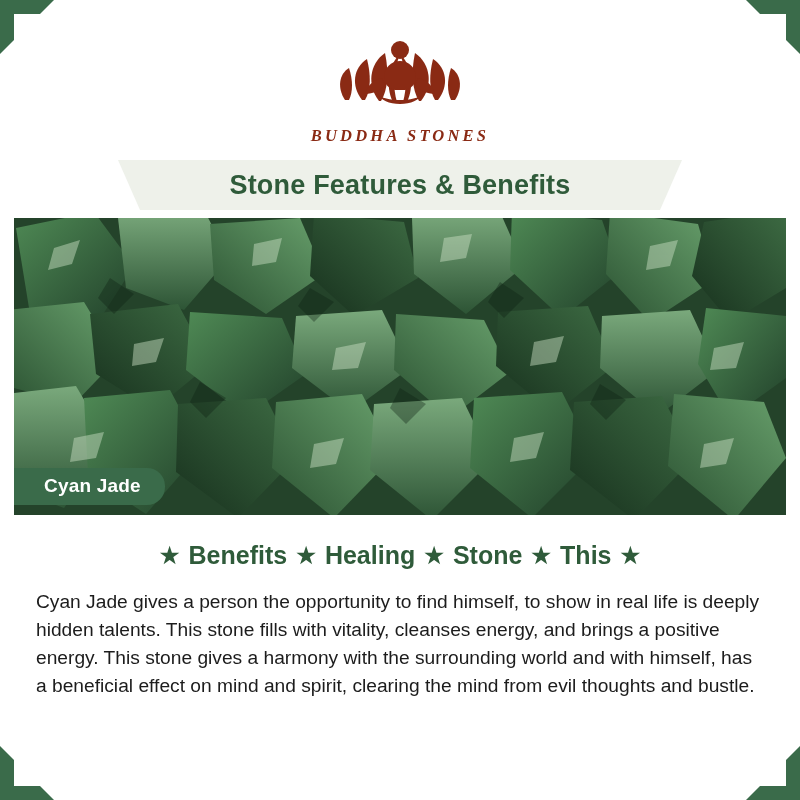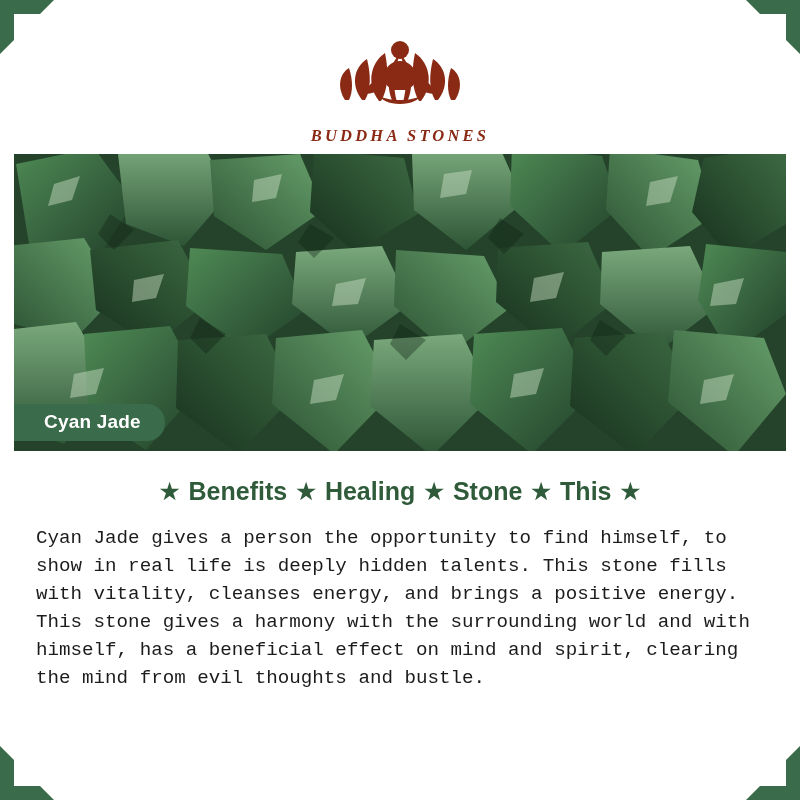--- a/index.html
+++ b/index.html
@@ -159,21 +159,20 @@
   }
   .benefit-item { white-space: nowrap; }
 
   
   .body-copy {
     margin: 18px 22px 0 22px;
     font-size: 19.2px;
     line-height: 1.46;
     color: #1c1c1c;
     text-align: left;
-    font-family: Liberation Mono, monospace;
   }
 </style>
 </head>
 <body>
 
 <div class="page">
 
   <div class="corner corner-tl"></div>
   <div class="corner corner-tr"></div>
   <div class="corner corner-bl"></div>
@@ -203,20 +202,24 @@
             <path d="M67 50 C58 52 52 58 50 66 C58 66 66 62 70 57 Z"></path>
             <path d="M103 50 C112 52 118 58 120 66 C112 66 104 62 100 57 Z"></path>
 
             <path d="M62 66 C70 74 100 74 108 66 C104 72 96 76 85 76 C74 76 66 72 62 66 Z"></path>
           </g>
         </svg>
       </div>
       <div class="brand-name">BUDDHA STONES</div>
     </div>
 
+    <div class="banner">
+      <div class="banner-bg"></div>
+      <div class="banner-title">Stone Features &amp; Benefits</div>
+    </div>
 
     <div class="hero">
       <svg class="hero-art" viewBox="0 0 772 297" preserveAspectRatio="none" aria-hidden="true">
         <defs>
           <linearGradient id="g1" x1="0" y1="0" x2="1" y2="1">
             <stop offset="0%" stop-color="#4f8a55"></stop>
               <stop offset="100%" stop-color="#21402a"></stop>
           </linearGradient>
           <linearGradient id="g2" x1="0" y1="1" x2="1" y2="0">
             <stop offset="0%" stop-color="#2b5232"></stop>

